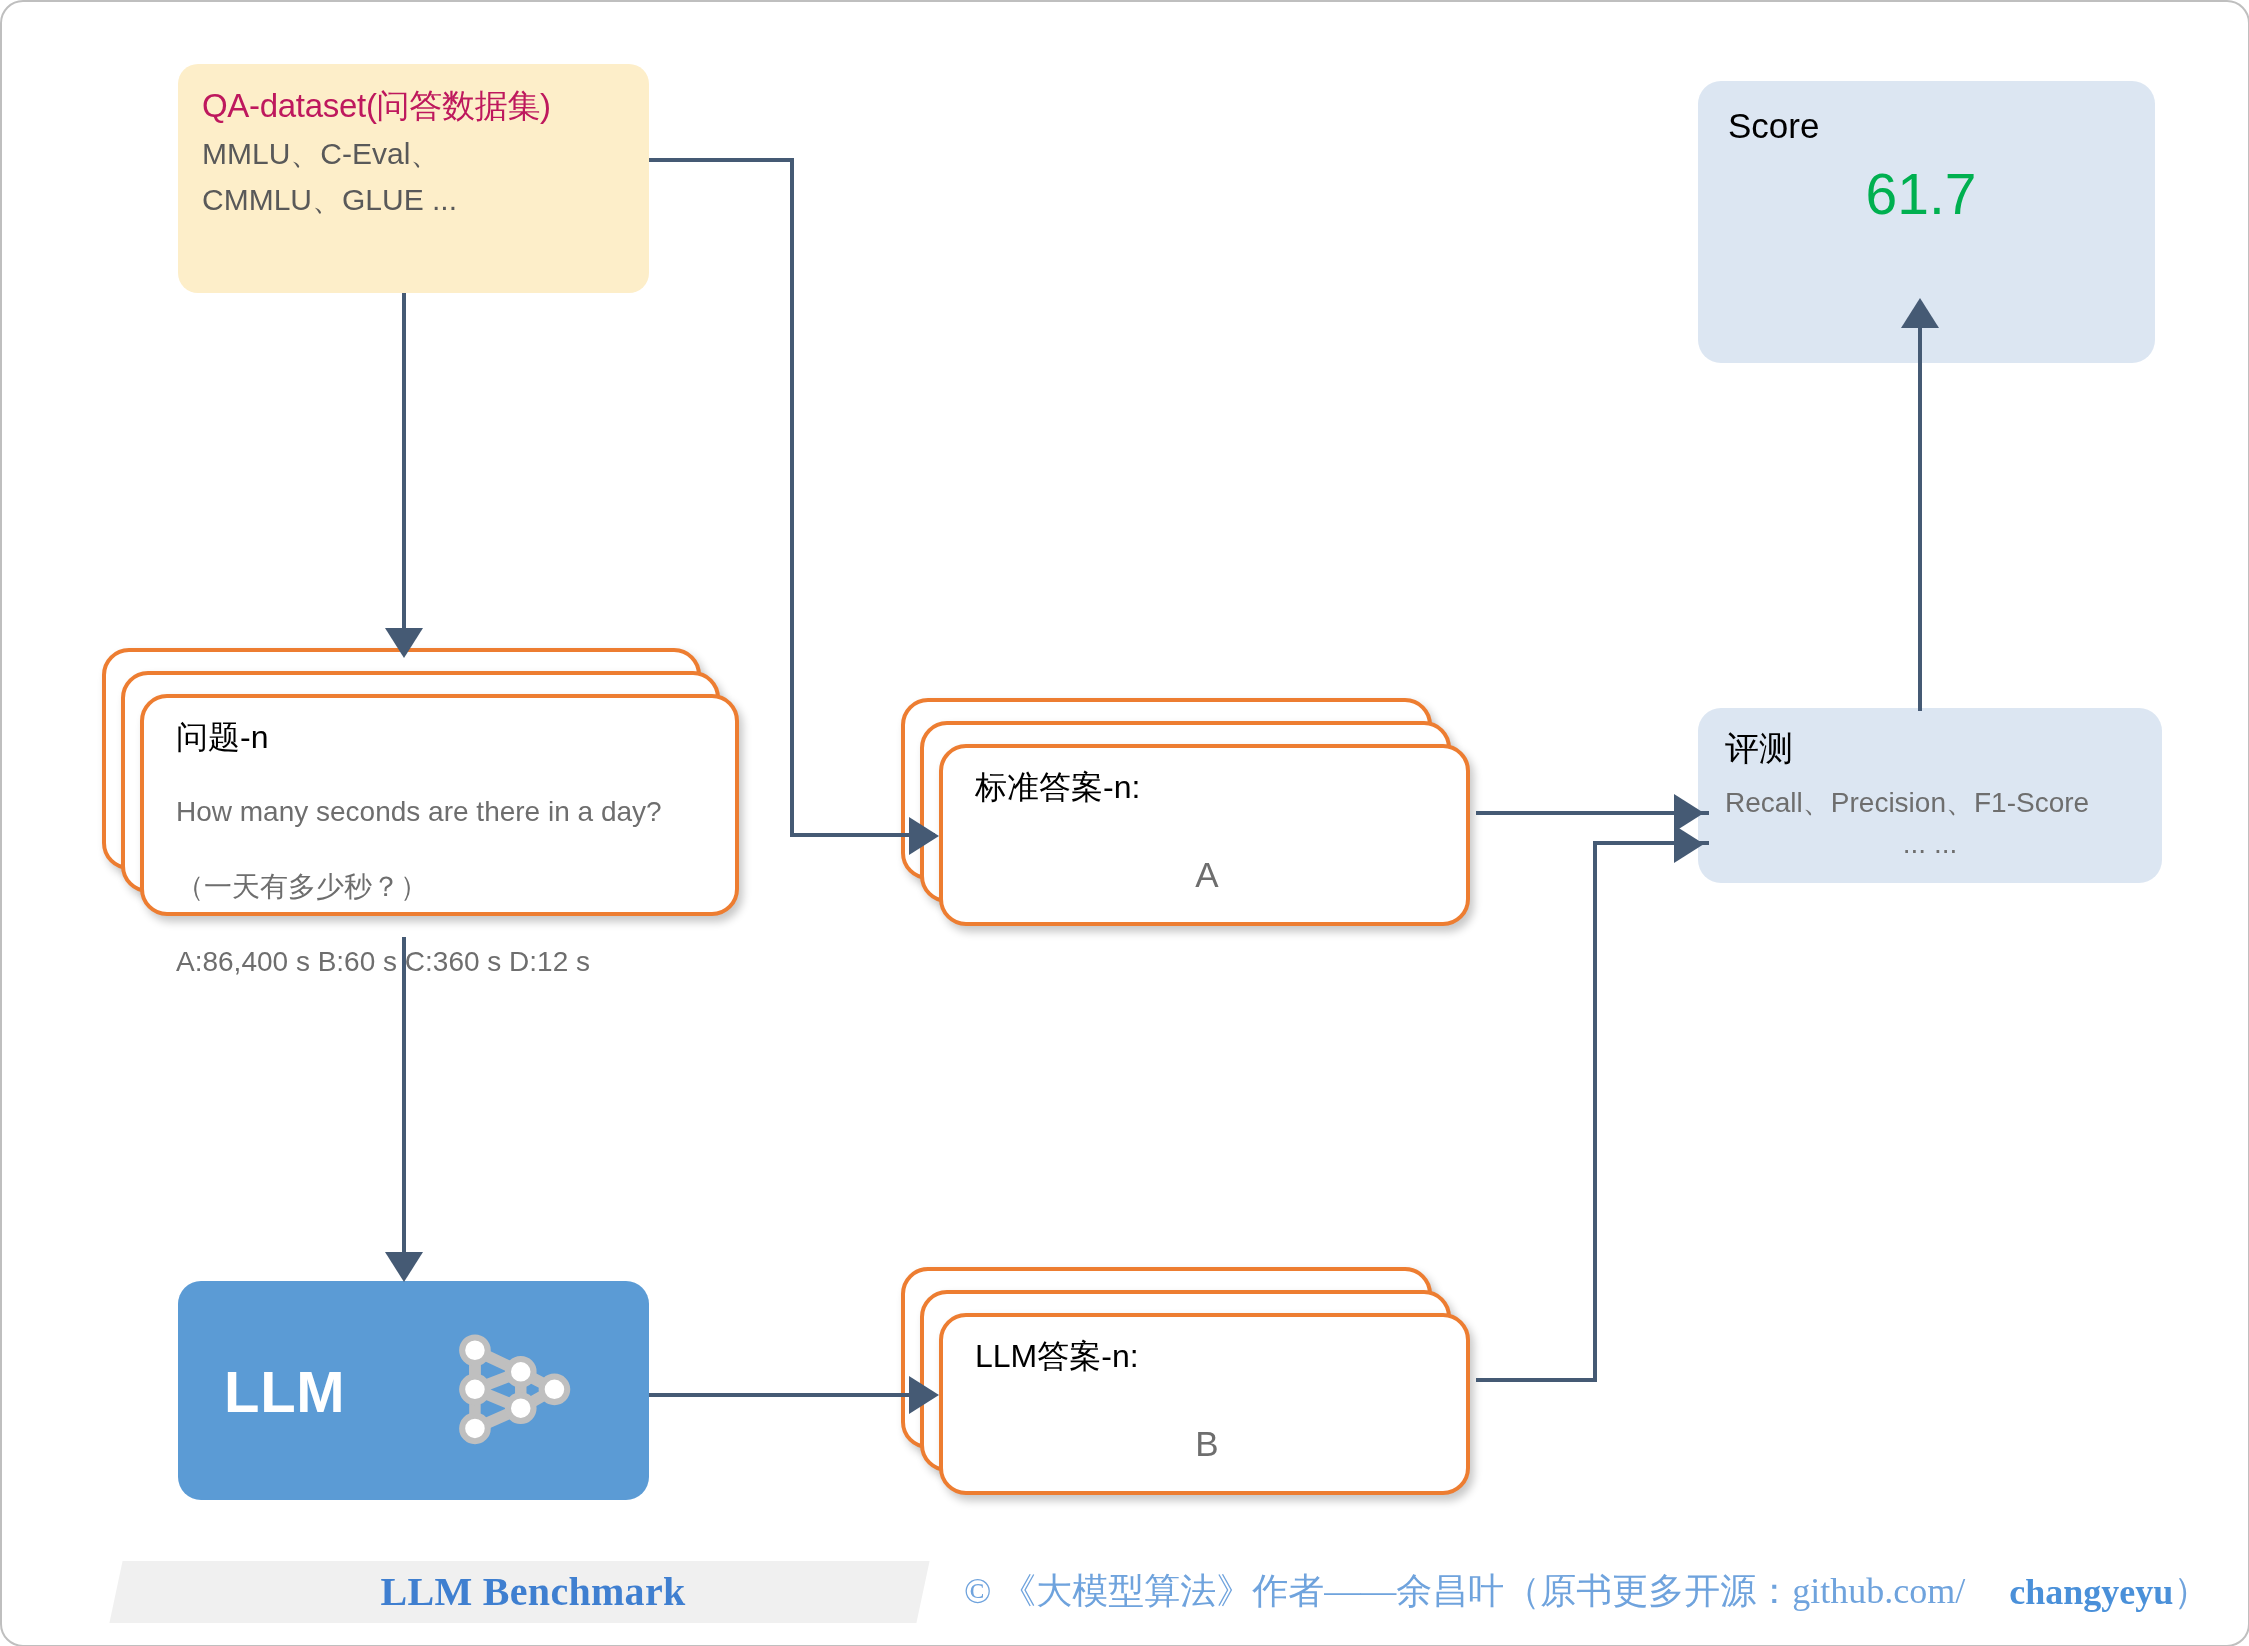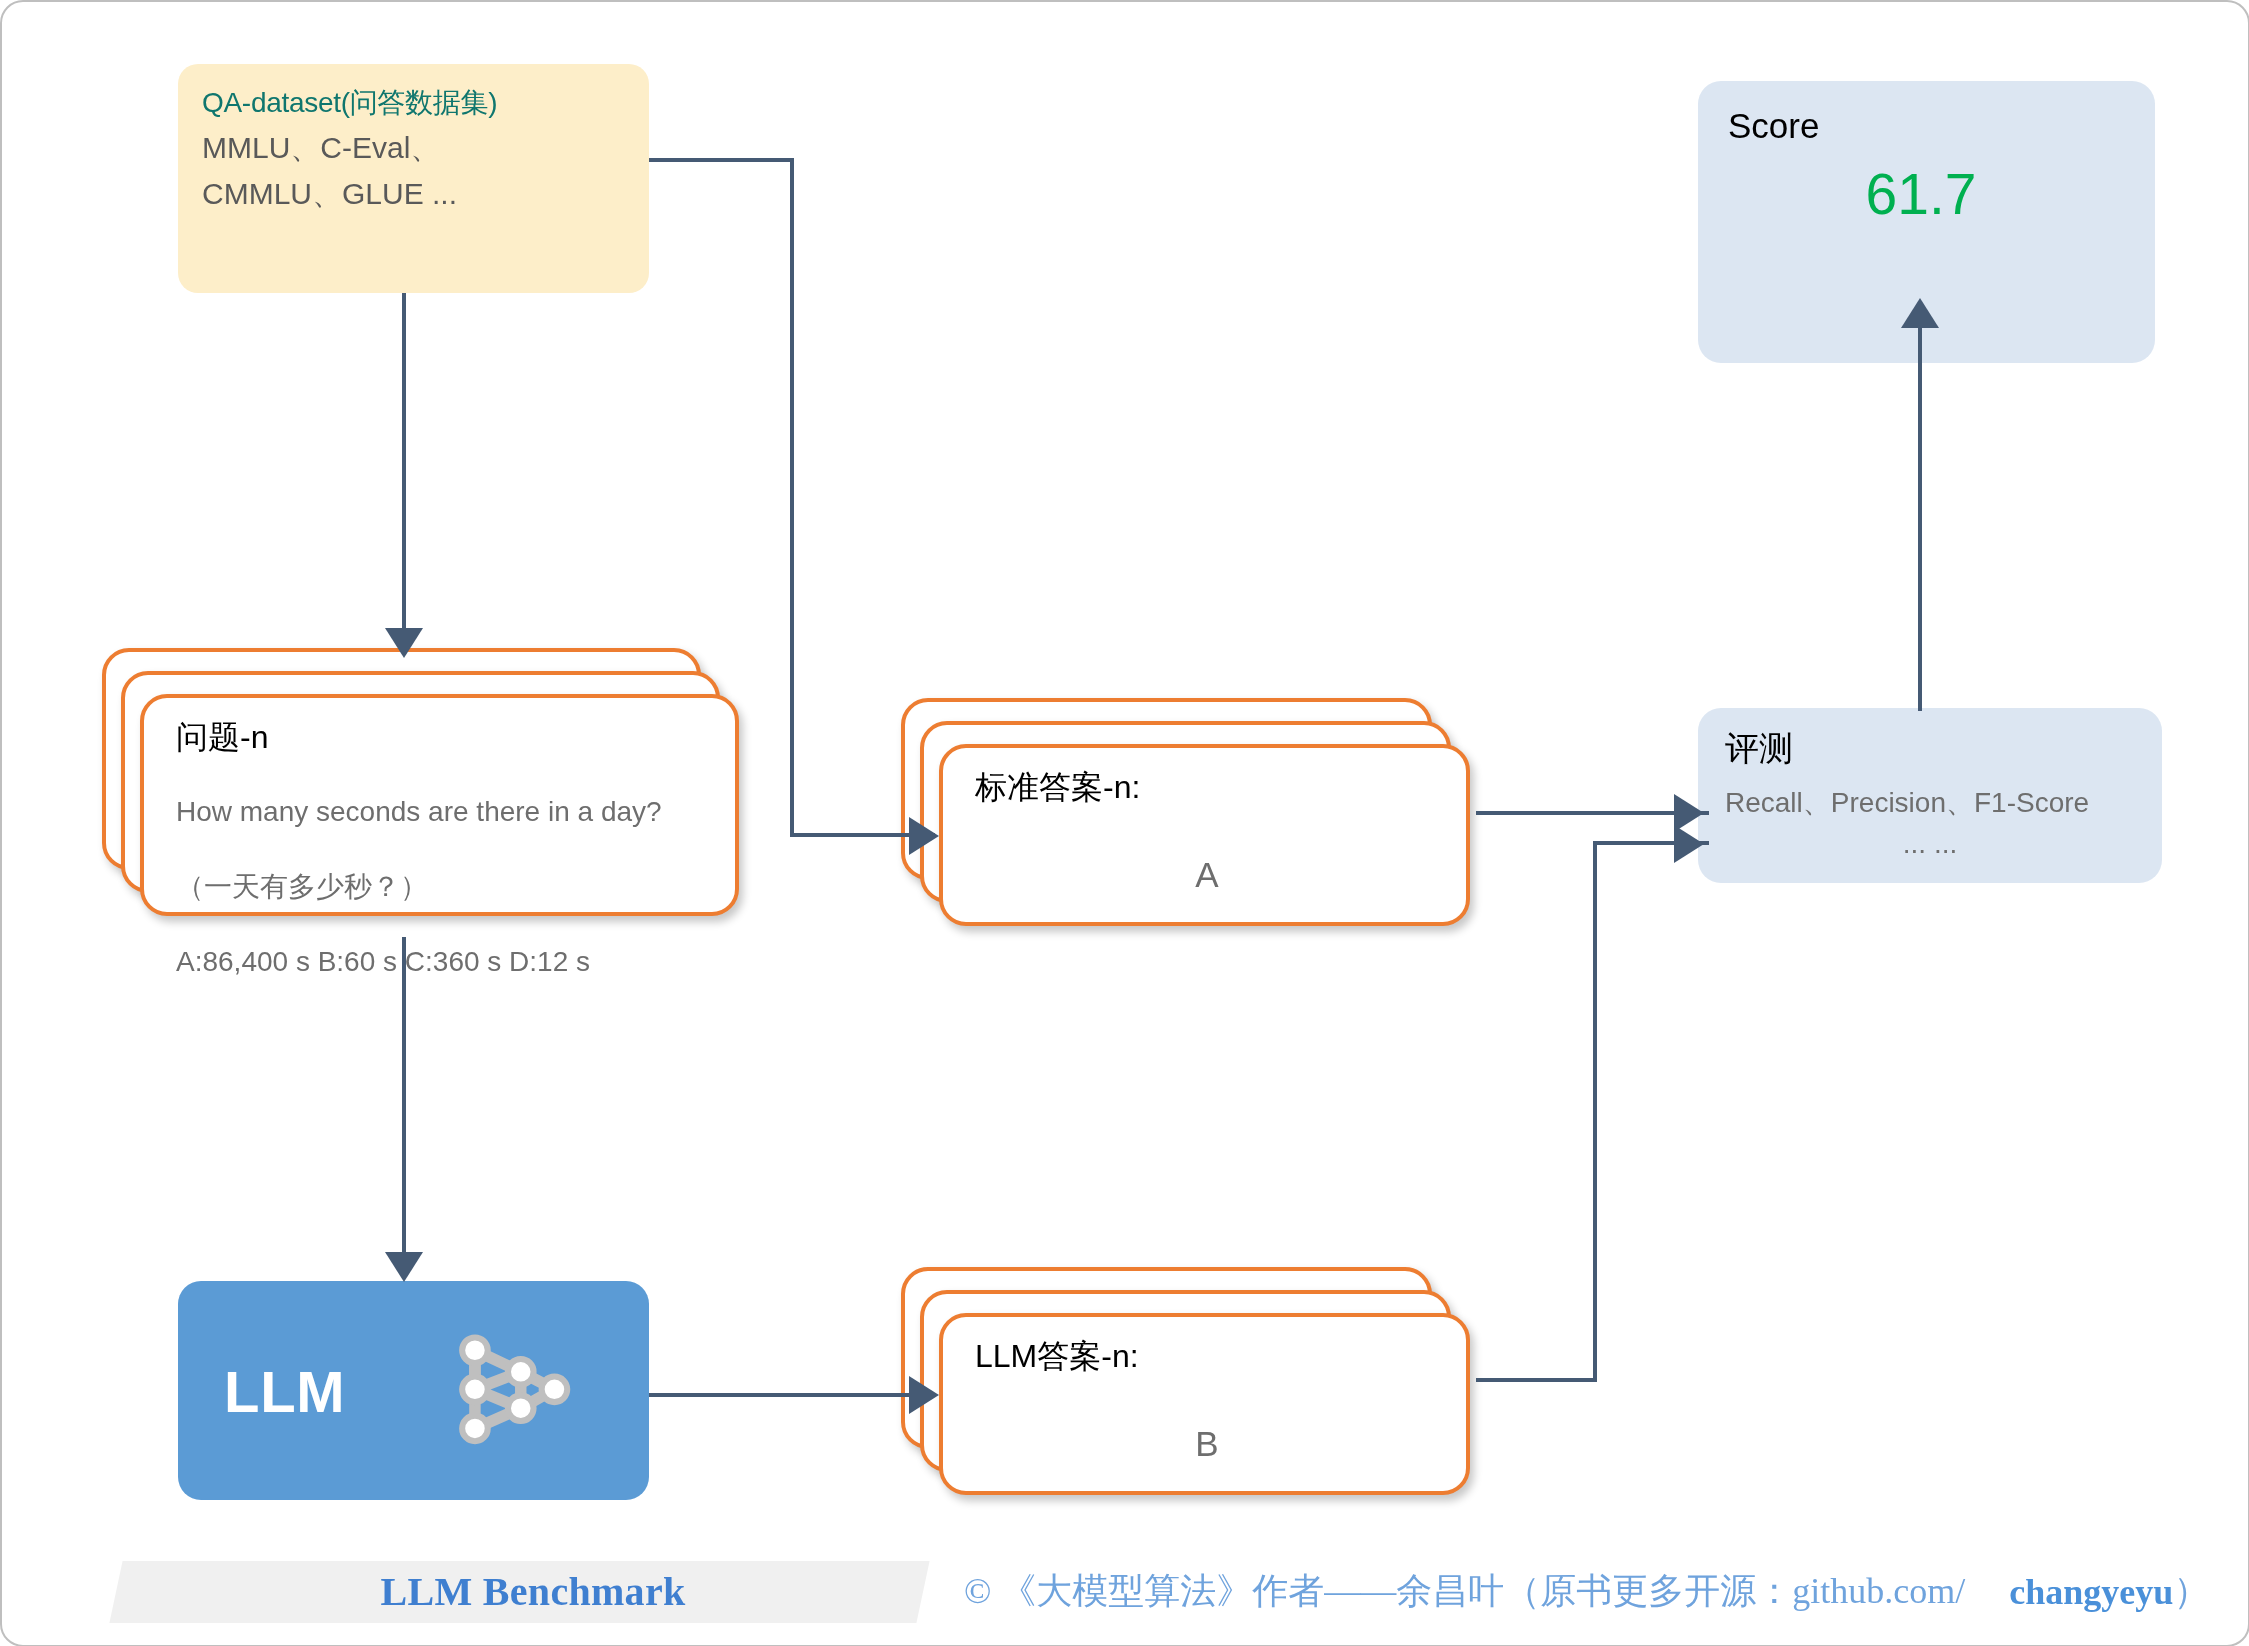--- a/index.html
+++ b/index.html
@@ -18,21 +18,21 @@
   
   .abs{position:absolute;box-sizing:border-box;}
 
   
   .dataset-box{
     left:176px;top:62px;width:471px;height:229px;
     background:#fdeec9;border-radius:20px;
     padding:23px 24px 0 24px;
   }
   .dataset-title{
-    font-size:28px;color:#0f766e;line-height:1.14;
+    font-size:33px;color:#be185d;line-height:1.14;
     letter-spacing:-0.3px;
   }
   .dataset-sub{
     font-size:30px;color:#595959;line-height:1.18;margin-top:11px;
   }
 
   
   .blue-box{
     background:#dce6f2;border-radius:23px;
   }

